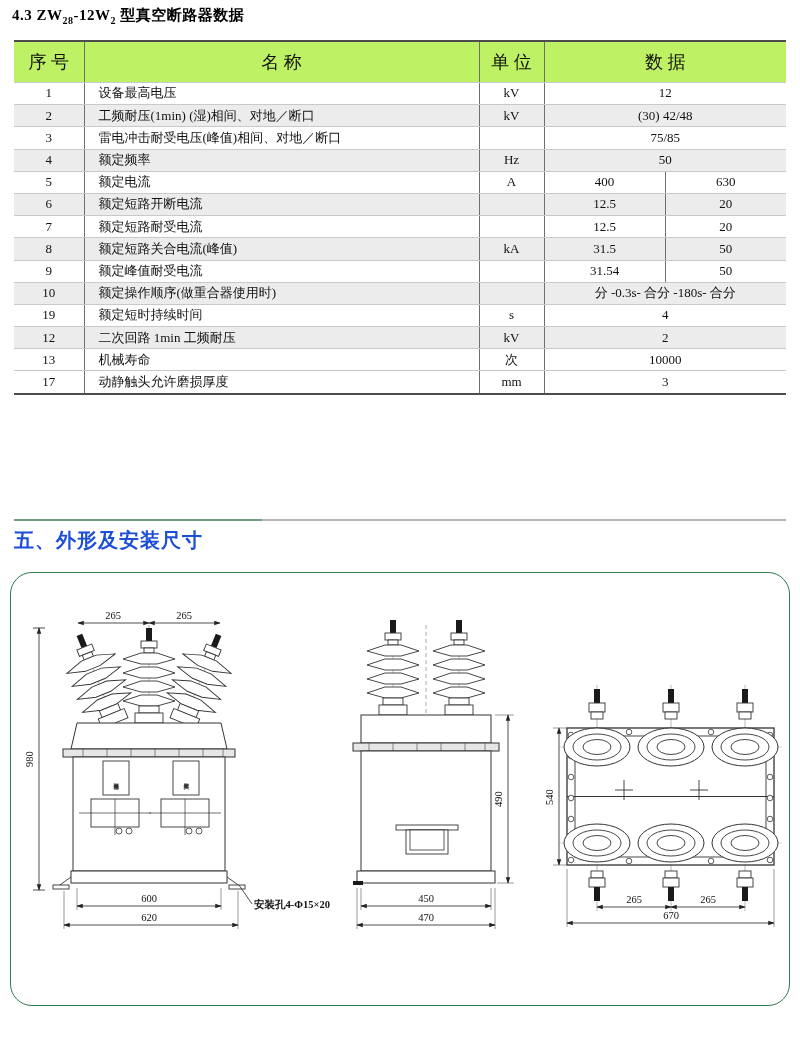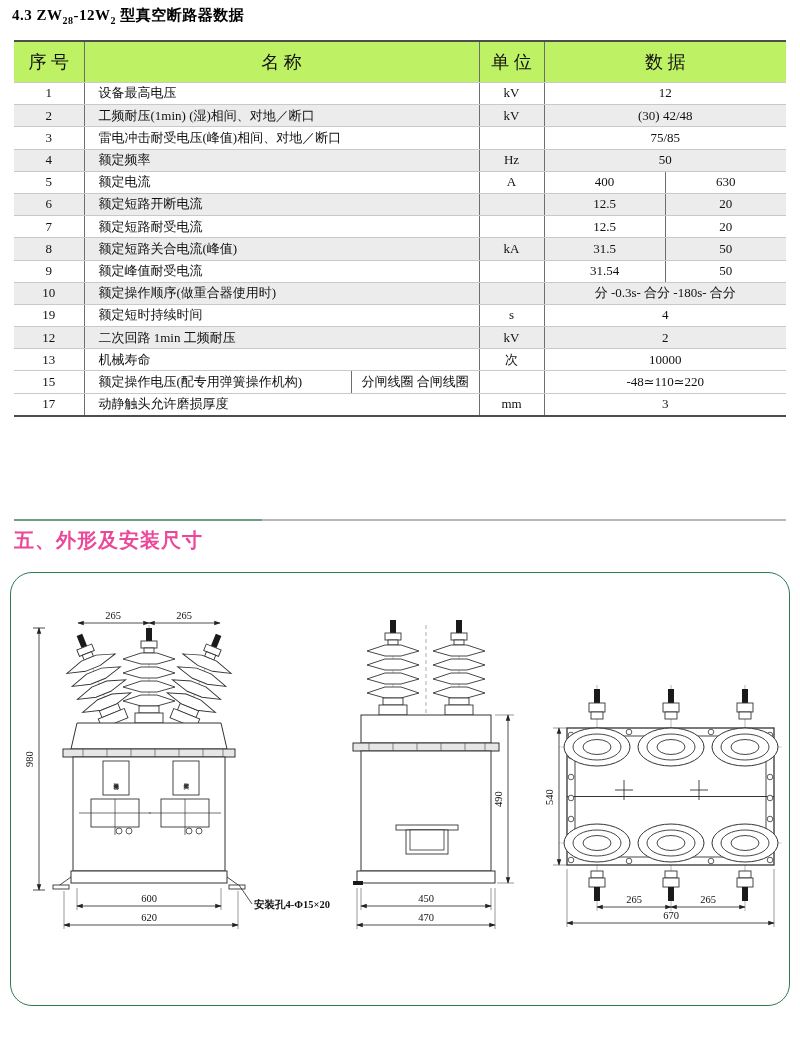--- a/index.html
+++ b/index.html
@@ -28,21 +28,21 @@
   .bR{border-right:1px solid #6e6e6e !important;}
   .c-no{text-align:center;}
   .c-name{text-align:left;padding-left:14px !important;}
   .c-center{text-align:center;}
   
   .divider{
     position:absolute;left:14px;top:519px;width:772px;height:2px;
     background:linear-gradient(to right,#6f9e82 0px,#6f9e82 248px,#b8b8b8 248px,#b8b8b8 100%);
   }
   .sec-title{
-    position:absolute;left:14px;top:527px;font-size:20px;font-weight:bold;color:#ec4899;
+    position:absolute;left:14px;top:527px;font-size:20px;font-weight:bold;color:#1d4ed8;
     font-family:"Liberation Sans","DejaVu Sans",sans-serif;letter-spacing:1px;
   }
   
   .draw-box{
     position:absolute;left:10px;top:572px;width:778px;height:432px;
     border:1.5px solid #2f7a50;border-radius:22px;background:#fff;
   }
   .draw-box svg{position:absolute;left:0;top:0;}
   .vplate{
     position:absolute;width:24px;height:32px;
@@ -156,27 +156,20 @@
         <td class="c-no bR">12</td>
         <td class="c-name bR" colspan="2">二次回路 1min 工频耐压</td>
         <td class="c-center bR">kV</td>
         <td class="c-center" colspan="2">2</td>
       </tr>
       <tr>
         <td class="c-no bR">13</td>
         <td class="c-name bR" colspan="2">机械寿命</td>
         <td class="c-center bR">次</td>
         <td class="c-center" colspan="2">10000</td>
-      </tr>
-      <tr>
-        <td class="c-no bR">15</td>
-        <td class="c-name bR">额定操作电压(配专用弹簧操作机构)</td>
-        <td class="c-center bR">分闸线圈 合闸线圈</td>
-        <td class="c-center bR"></td>
-        <td class="c-center" colspan="2">-48≃110≃220</td>
       </tr>
       <tr>
         <td class="c-no bR">17</td>
         <td class="c-name bR" colspan="2">动静触头允许磨损厚度</td>
         <td class="c-center bR">mm</td>
         <td class="c-center" colspan="2">3</td>
       </tr>
     </tbody>
 </table>
 

